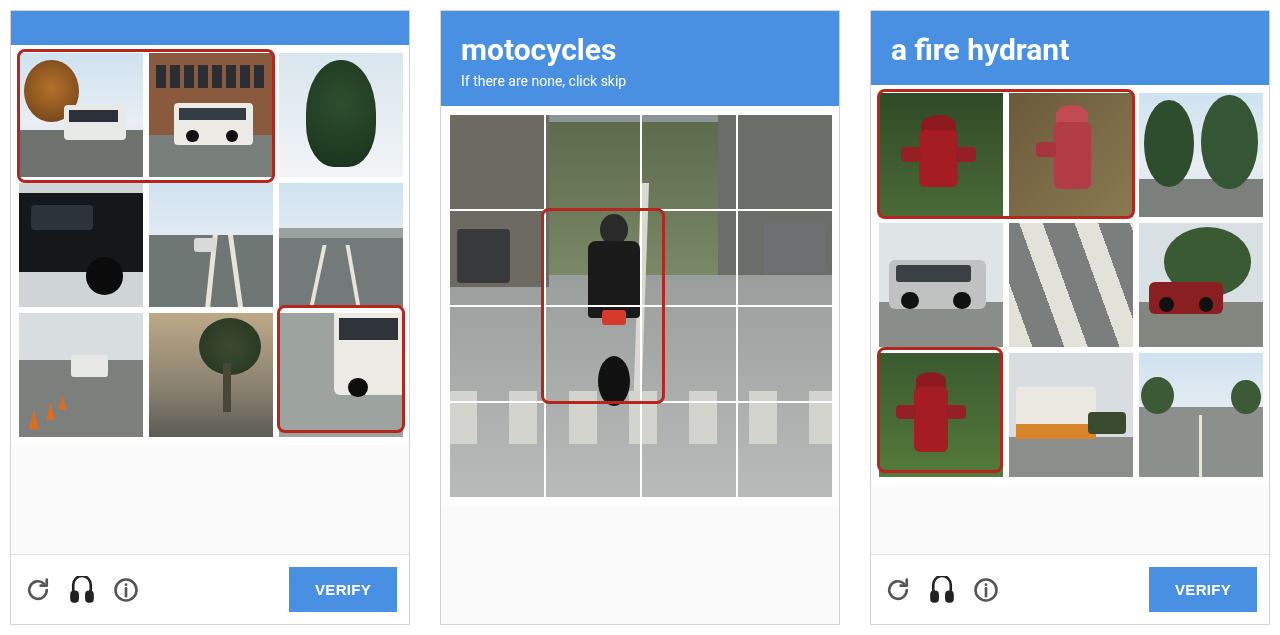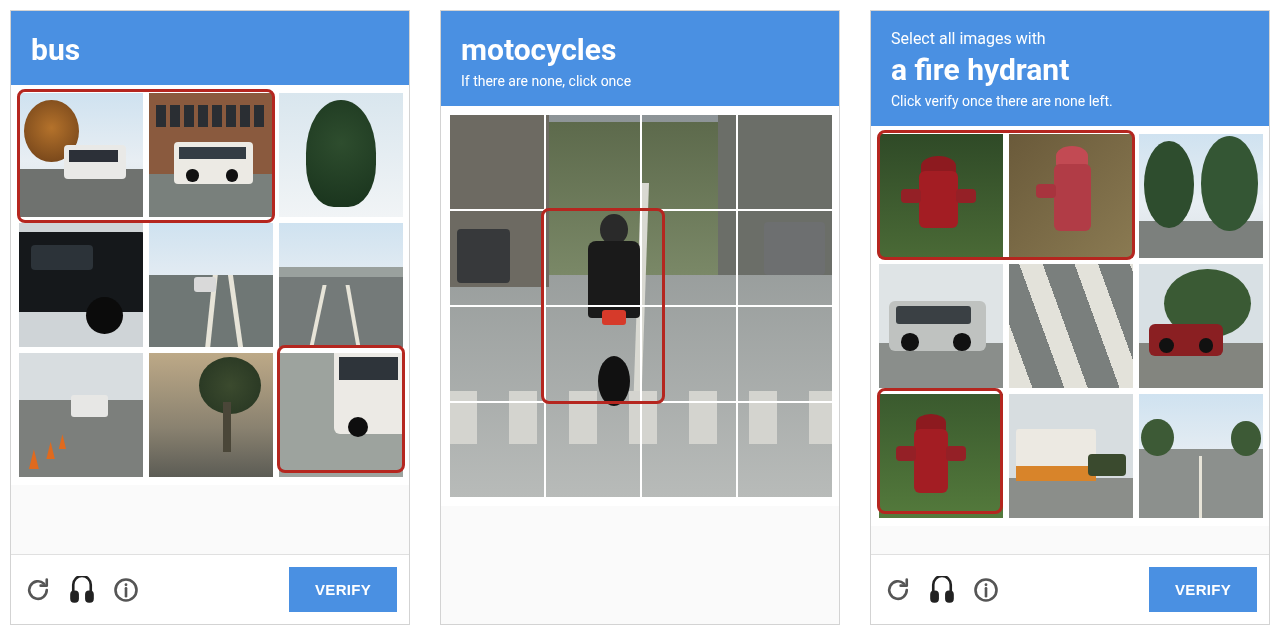--- a/index.html
+++ b/index.html
@@ -123,21 +123,20 @@
   .rider .torso{position:absolute;background:#1a1a1a;border-radius:8px 8px 4px 4px;}
   .rider .helm{position:absolute;background:#2a2a2a;border-radius:50%;}
   .rider .wheel{position:absolute;background:#111;border-radius:50%;}
   .rider .light{position:absolute;background:#d63a2a;border-radius:3px;}
 </style>
 </head>
 <body>
 
 <div class="captcha">
   <div class="header">
-    <div class="subject">bus</div>
   </div>
   <div class="grid-wrap">
     <div class="grid3">
 
       <div class="tile3" title="small white bus on street with autumn tree">
         <div class="scene">
           <div class="sky"></div>
           <div class="ground" style="height:38%;background:#6f726f;"></div>
           <div class="tree" style="left:4%;top:6%;width:44%;height:50%;background:radial-gradient(circle at 50% 45%,#b4722b,#6a3d17);"></div>
           <div class="rect" style="left:36%;top:42%;width:50%;height:28%;background:#e9e9e7;border-radius:4px;"></div>
@@ -248,21 +247,21 @@
           </svg>
       </div>
     </div>
     <button class="action-btn">VERIFY</button>
   </div>
 </div>
 
 <div class="captcha">
   <div class="header">
     <div class="subject">motocycles</div>
-    <div class="line3">If there are none, click once</div>
+    <div class="line3">If there are none, click skip</div>
   </div>
   <div class="grid-wrap">
     <div class="single-img" title="rider on motorcycle from behind on city street with crosswalk">
       <div class="moto-road"></div>
       <div class="moto-bldg-l"></div>
       <div class="moto-bldg-r"></div>
       <div class="moto-trees"></div>
 
       <div class="rect" style="left:2%;top:30%;width:14%;height:14%;background:#37393b;border-radius:4px;"></div>
       <div class="rect" style="right:2%;top:28%;width:16%;height:14%;background:#6d6f70;border-radius:4px;"></div>
@@ -296,23 +295,21 @@
         <div class="cell4"></div>
       </div>
     </div>
 
     <div class="hl" style="left:100px;top:102px;width:124px;height:196px;"></div>
   </div>
 </div>
 
 <div class="captcha">
   <div class="header">
-    <div class="line1">Select all images with</div>
     <div class="subject">a fire hydrant</div>
-    <div class="line3">Click verify once there are none left.</div>
   </div>
   <div class="grid-wrap">
     <div class="grid3">
 
       <div class="tile3" title="red fire hydrant in green foliage">
         <div class="scene">
           <div class="grass" style="height:100%;background:linear-gradient(#2f4a27,#4a6a36);"></div>
           <div class="hydrant-cap" style="left:34%;top:18%;width:28%;height:16%;"></div>
           <div class="hydrant-body" style="left:32%;top:30%;width:32%;height:46%;"></div>
           <div class="hydrant-arm" style="left:18%;top:44%;width:16%;height:12%;"></div>

